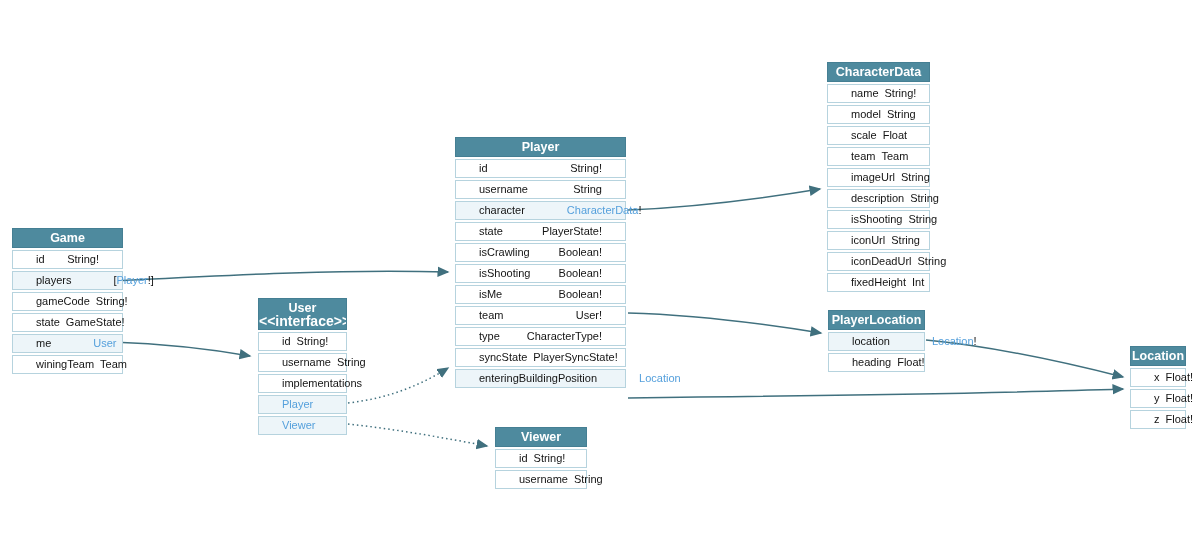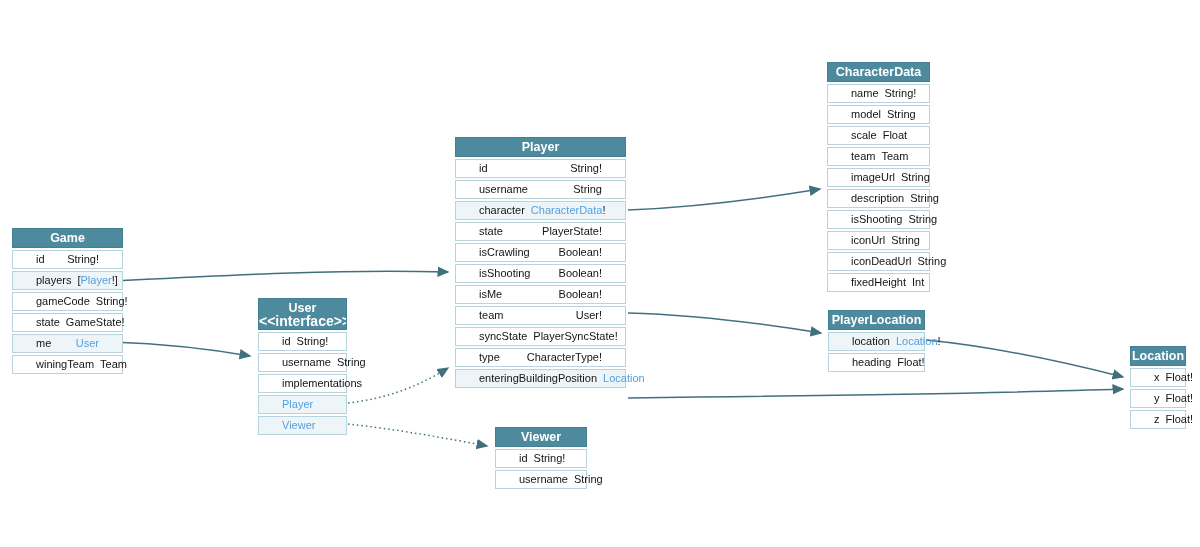--- a/index.html
+++ b/index.html
@@ -55,21 +55,21 @@
     display: flex;
     justify-content: space-between;
     align-items: center;
     padding: 0 23px;
     font-size: 11px;
     line-height: 17px;
     color: var(--text);
     white-space: nowrap;
     cursor: pointer;
   }
-  .field-row.hl { background: var(--hl-bg); }
+  .field-row.hl { background: var(--hl-bg); gap: 36px; }
   .fname { color: var(--text); }
   .fname.link { color: var(--link); }
   .ftype { margin-left: 6px; text-align: right; }
   .ftype .link { color: var(--link); cursor: pointer; }
 </style>
 </head>
 <body style="background: rgb(255, 255, 255);">
 
 <div id="canvas">
   <svg id="edges" viewBox="0 0 1200 547" xmlns="http://www.w3.org/2000/svg">
@@ -162,26 +162,26 @@
       </div>
       <div class="field-row">
         <span class="fname">isMe</span>
         <span class="ftype"><span>Boolean!</span></span>
       </div>
       <div class="field-row">
         <span class="fname">team</span>
         <span class="ftype"><span>User!</span></span>
       </div>
       <div class="field-row">
+        <span class="fname">type</span>
+        <span class="ftype"><span>CharacterType!</span></span>
+      </div>
+      <div class="field-row">
         <span class="fname">syncState</span>
         <span class="ftype"><span>PlayerSyncState!</span></span>
-      </div>
-      <div class="field-row">
-        <span class="fname">type</span>
-        <span class="ftype"><span>CharacterType!</span></span>
       </div>
       <div class="field-row hl">
         <span class="fname">enteringBuildingPosition</span>
         <span class="ftype"><span class="link">Location</span></span>
       </div>
     </div>
     <div class="type-table" style="left: 495px; top: 427px; width: 92px;">
       <div class="tbl-header"><span>Viewer</span></div>
       <div class="field-row">
         <span class="fname">id</span>

